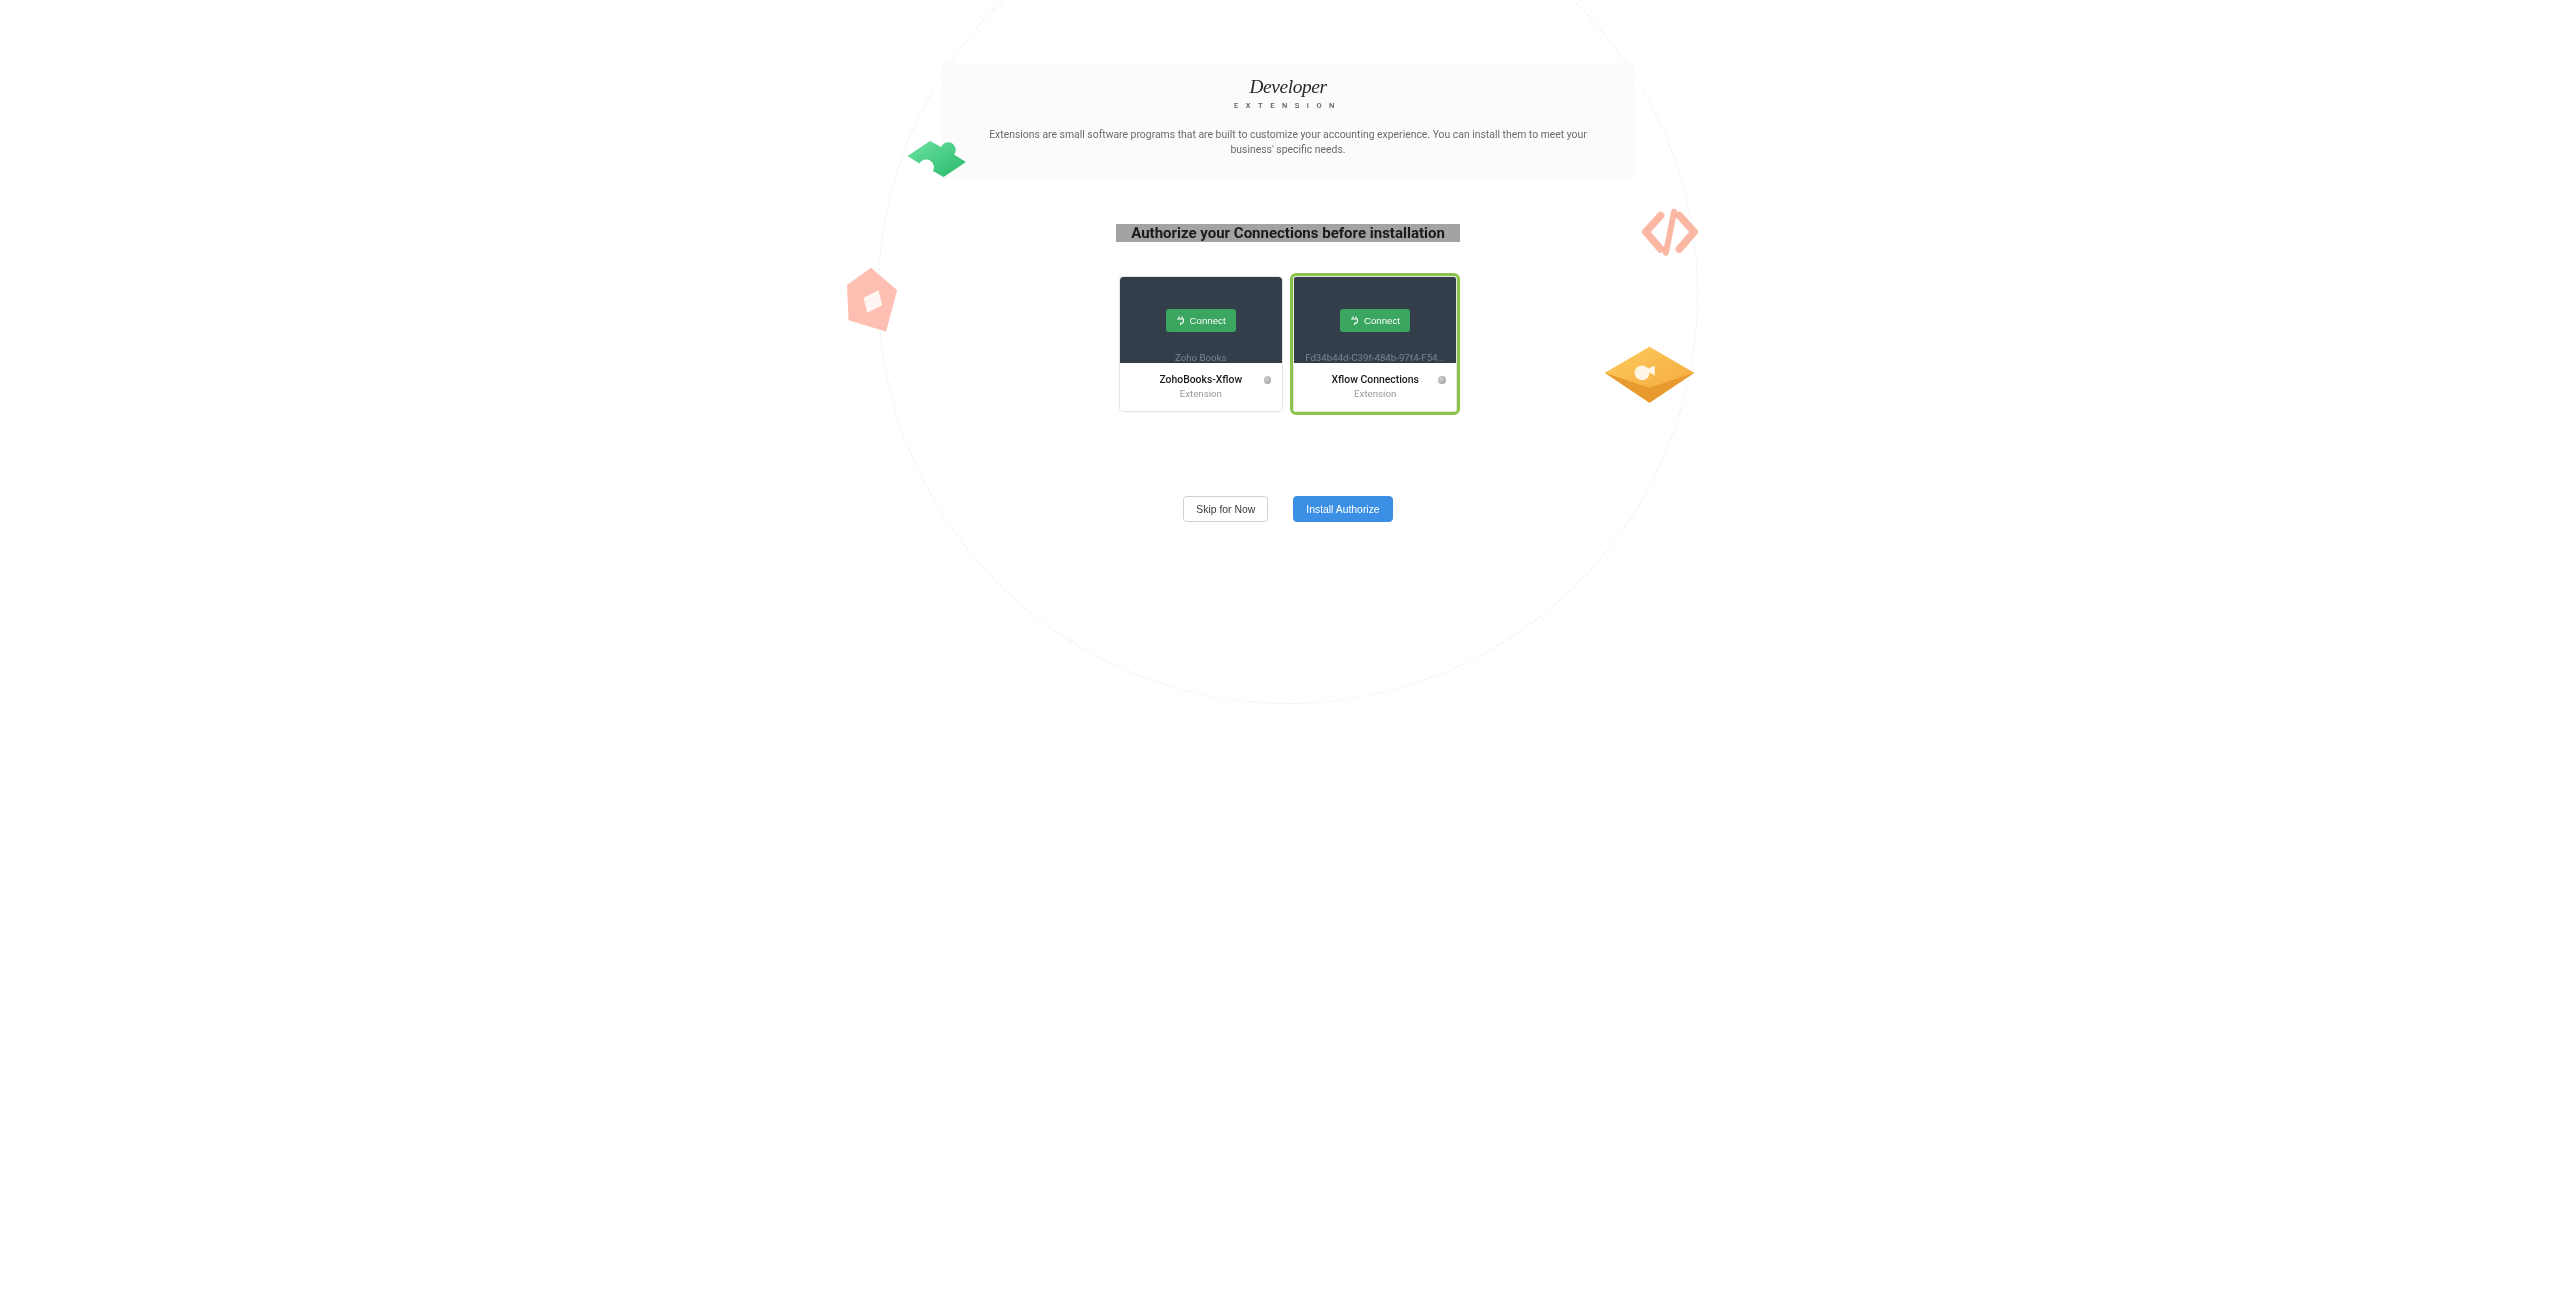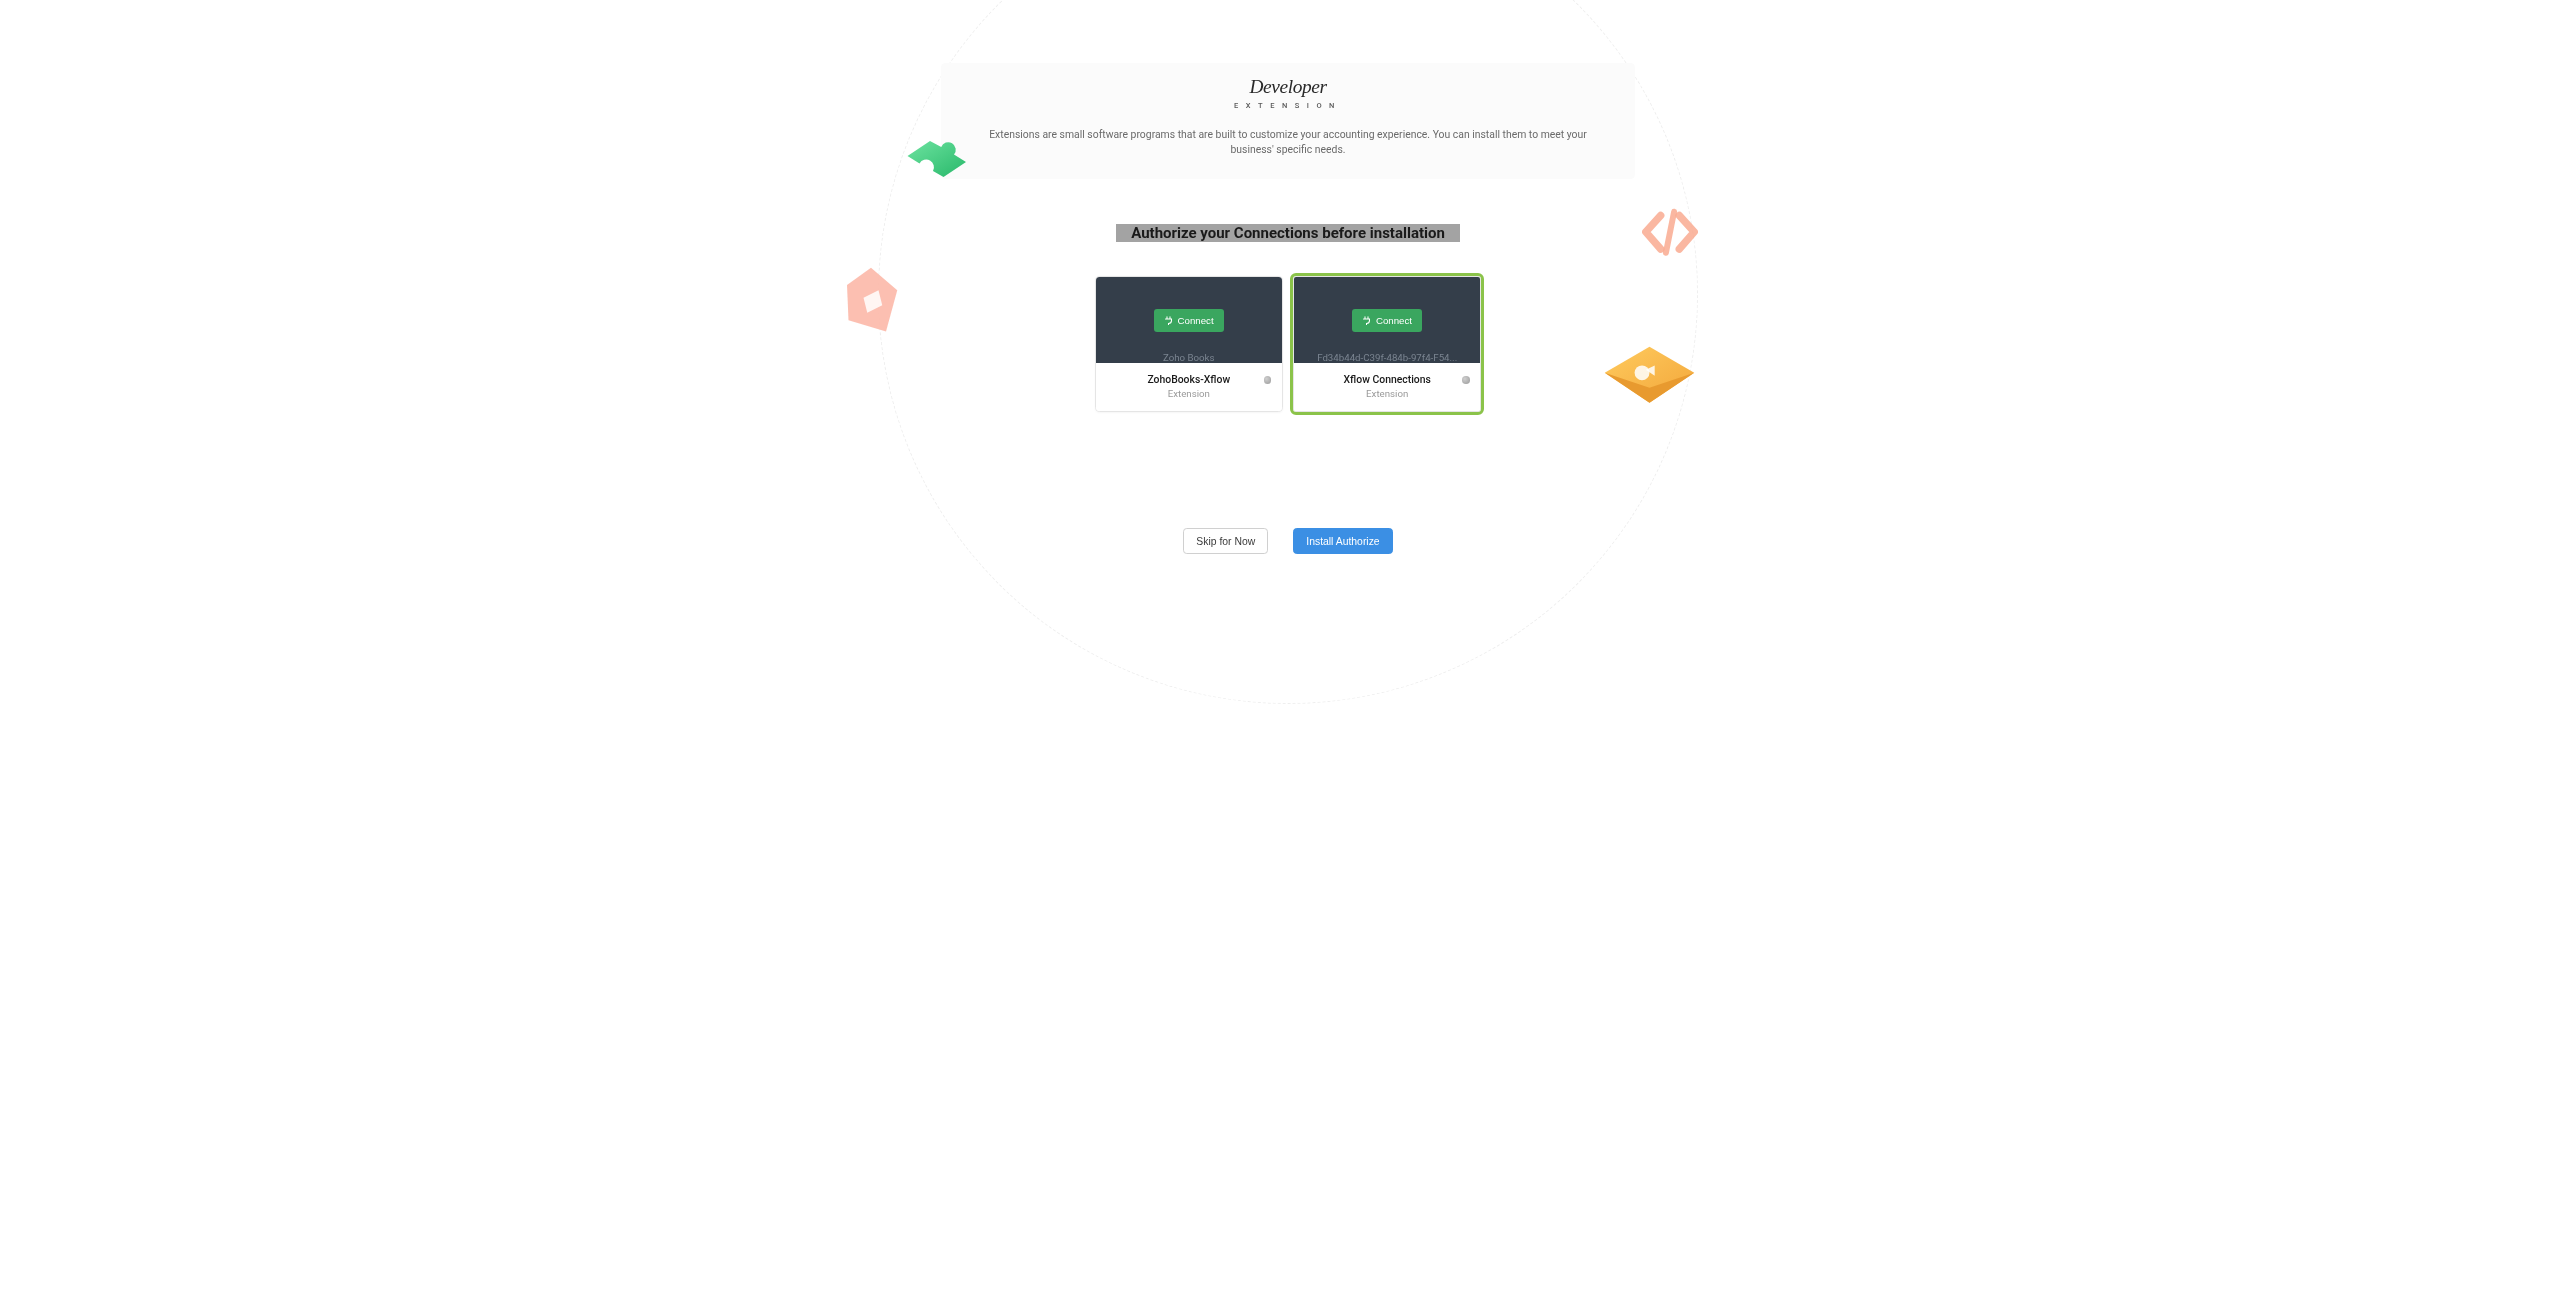--- a/index.html
+++ b/index.html
@@ -116,21 +116,21 @@
     }
     .cards-row {
       display: flex;
       justify-content: center;
       gap: 10.4px;
       margin-top: 34px;
       position: relative;
       z-index: 3;
     }
     .conn-card {
-      width: 188px;
+      width: 164px;
       background: #fff;
       border: 0.7px solid #e5e5e5;
       border-radius: 4.5px;
       overflow: hidden;
       box-shadow: 0 0.7px 2.2px rgba(0,0,0,0.04);
     }
     .conn-card.highlighted {
       outline: 3.7px solid #8bc34a;
       outline-offset: 0;
       border-radius: 3px;
@@ -196,21 +196,21 @@
       height: 7.5px;
       border-radius: 50%;
       background: radial-gradient(circle at 35% 35%, #cfcfcf, #9a9a9a);
     }
     .footer-actions {
       position: relative;
       z-index: 3;
       display: flex;
       justify-content: center;
       gap: 25px;
-      margin-top: 116px;
+      margin-top: 84px;
       padding-bottom: 22.4px;
     }
     .btn-secondary {
       background: #fff;
       border: 0.7px solid #d0d0d0;
       color: #3a3a3a;
       padding: 6.7px 12px;
       border-radius: 3.7px;
       font-size: 10.4px;
       cursor: pointer;

